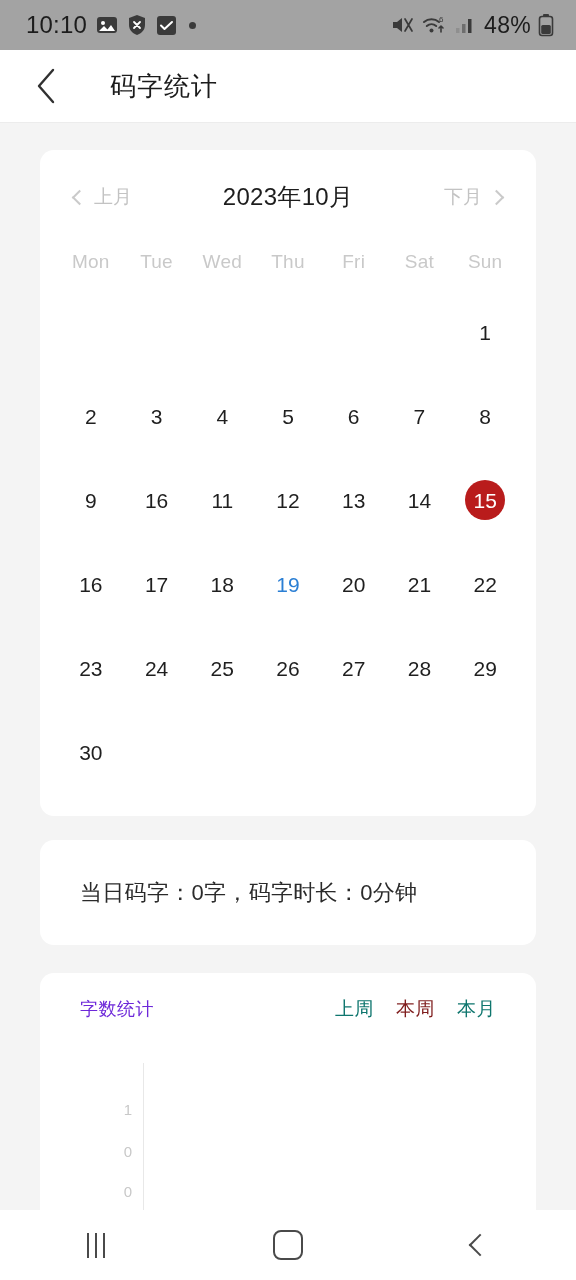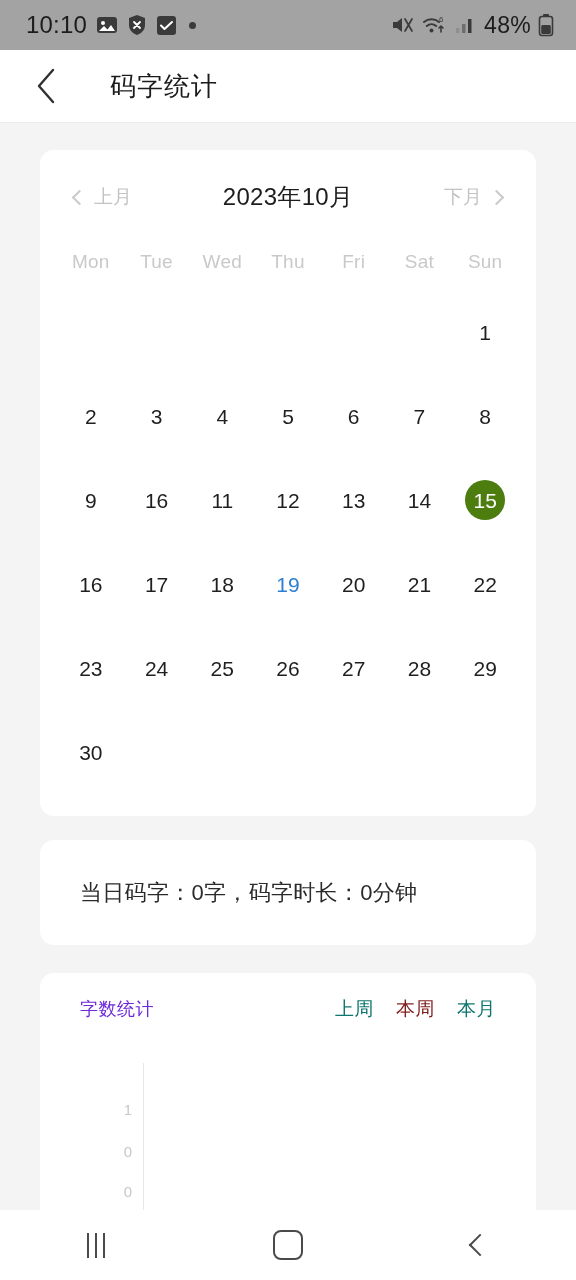--- a/index.html
+++ b/index.html
@@ -163,21 +163,21 @@
   .day-inner {
     width: 40px;
     height: 40px;
     border-radius: 50%;
     display: flex;
     align-items: center;
     justify-content: center;
     line-height: 1;
   }
   .day-cell.selected .day-inner {
-    background: #4d7c0f;
+    background: #b91c1c;
     color: #ffffff;
   }
   .day-cell.today .day-inner { color: #2b7fd4; }
 
   
   .summary-card {
     margin-top: 24px;
     height: 105px;
     display: flex;
     align-items: center;

